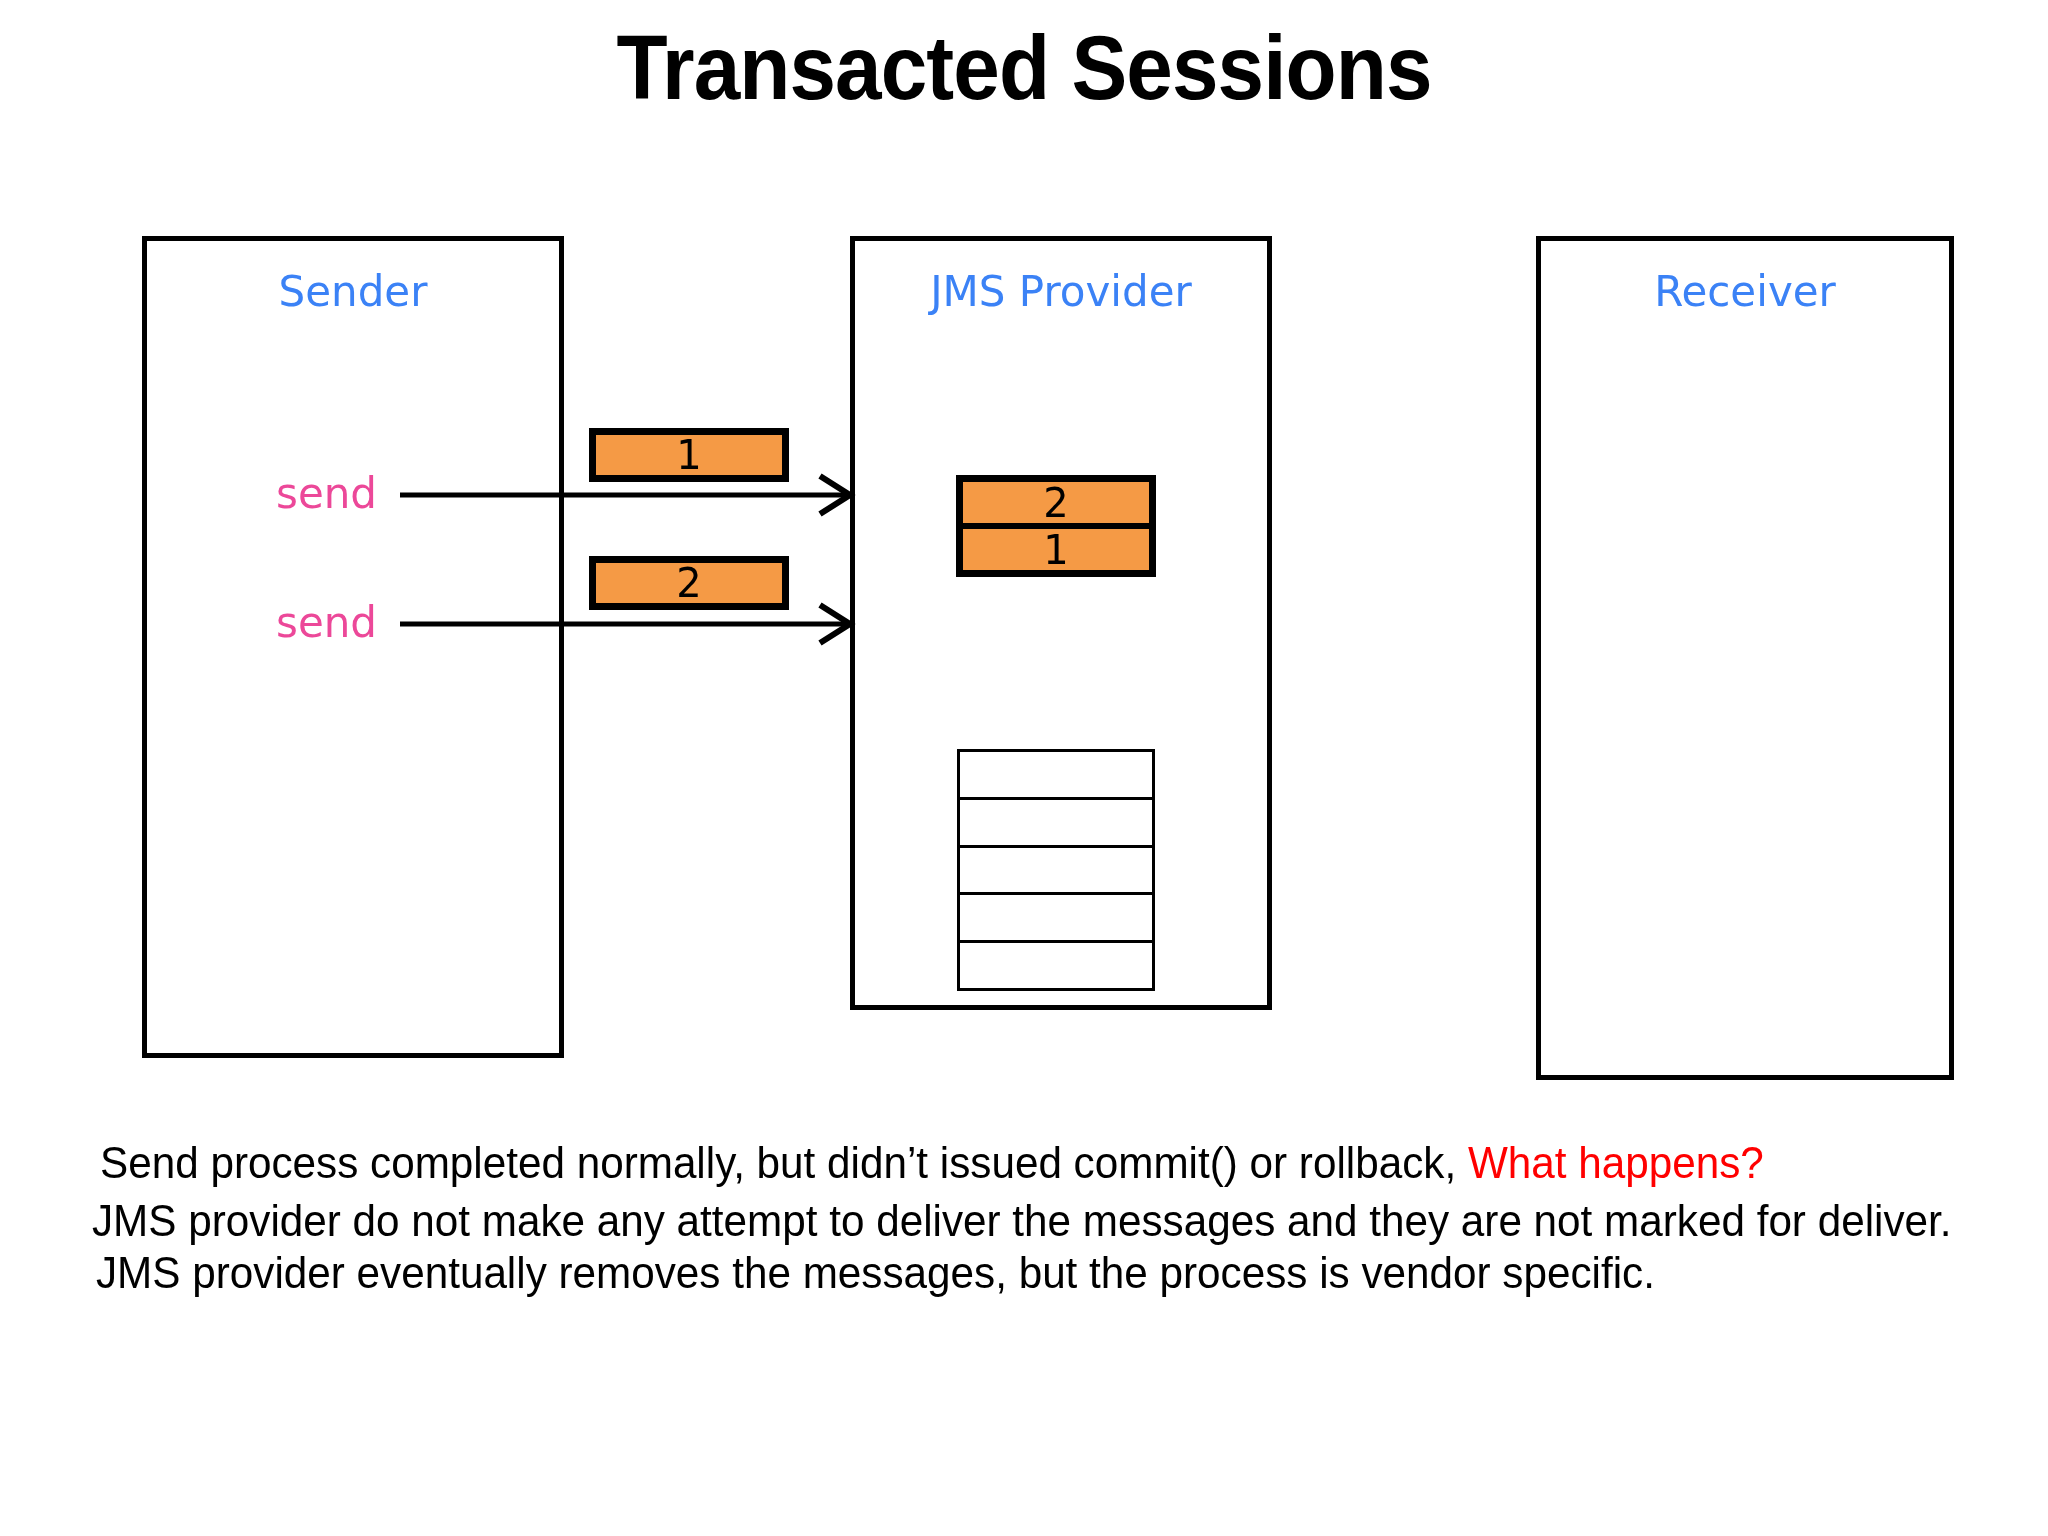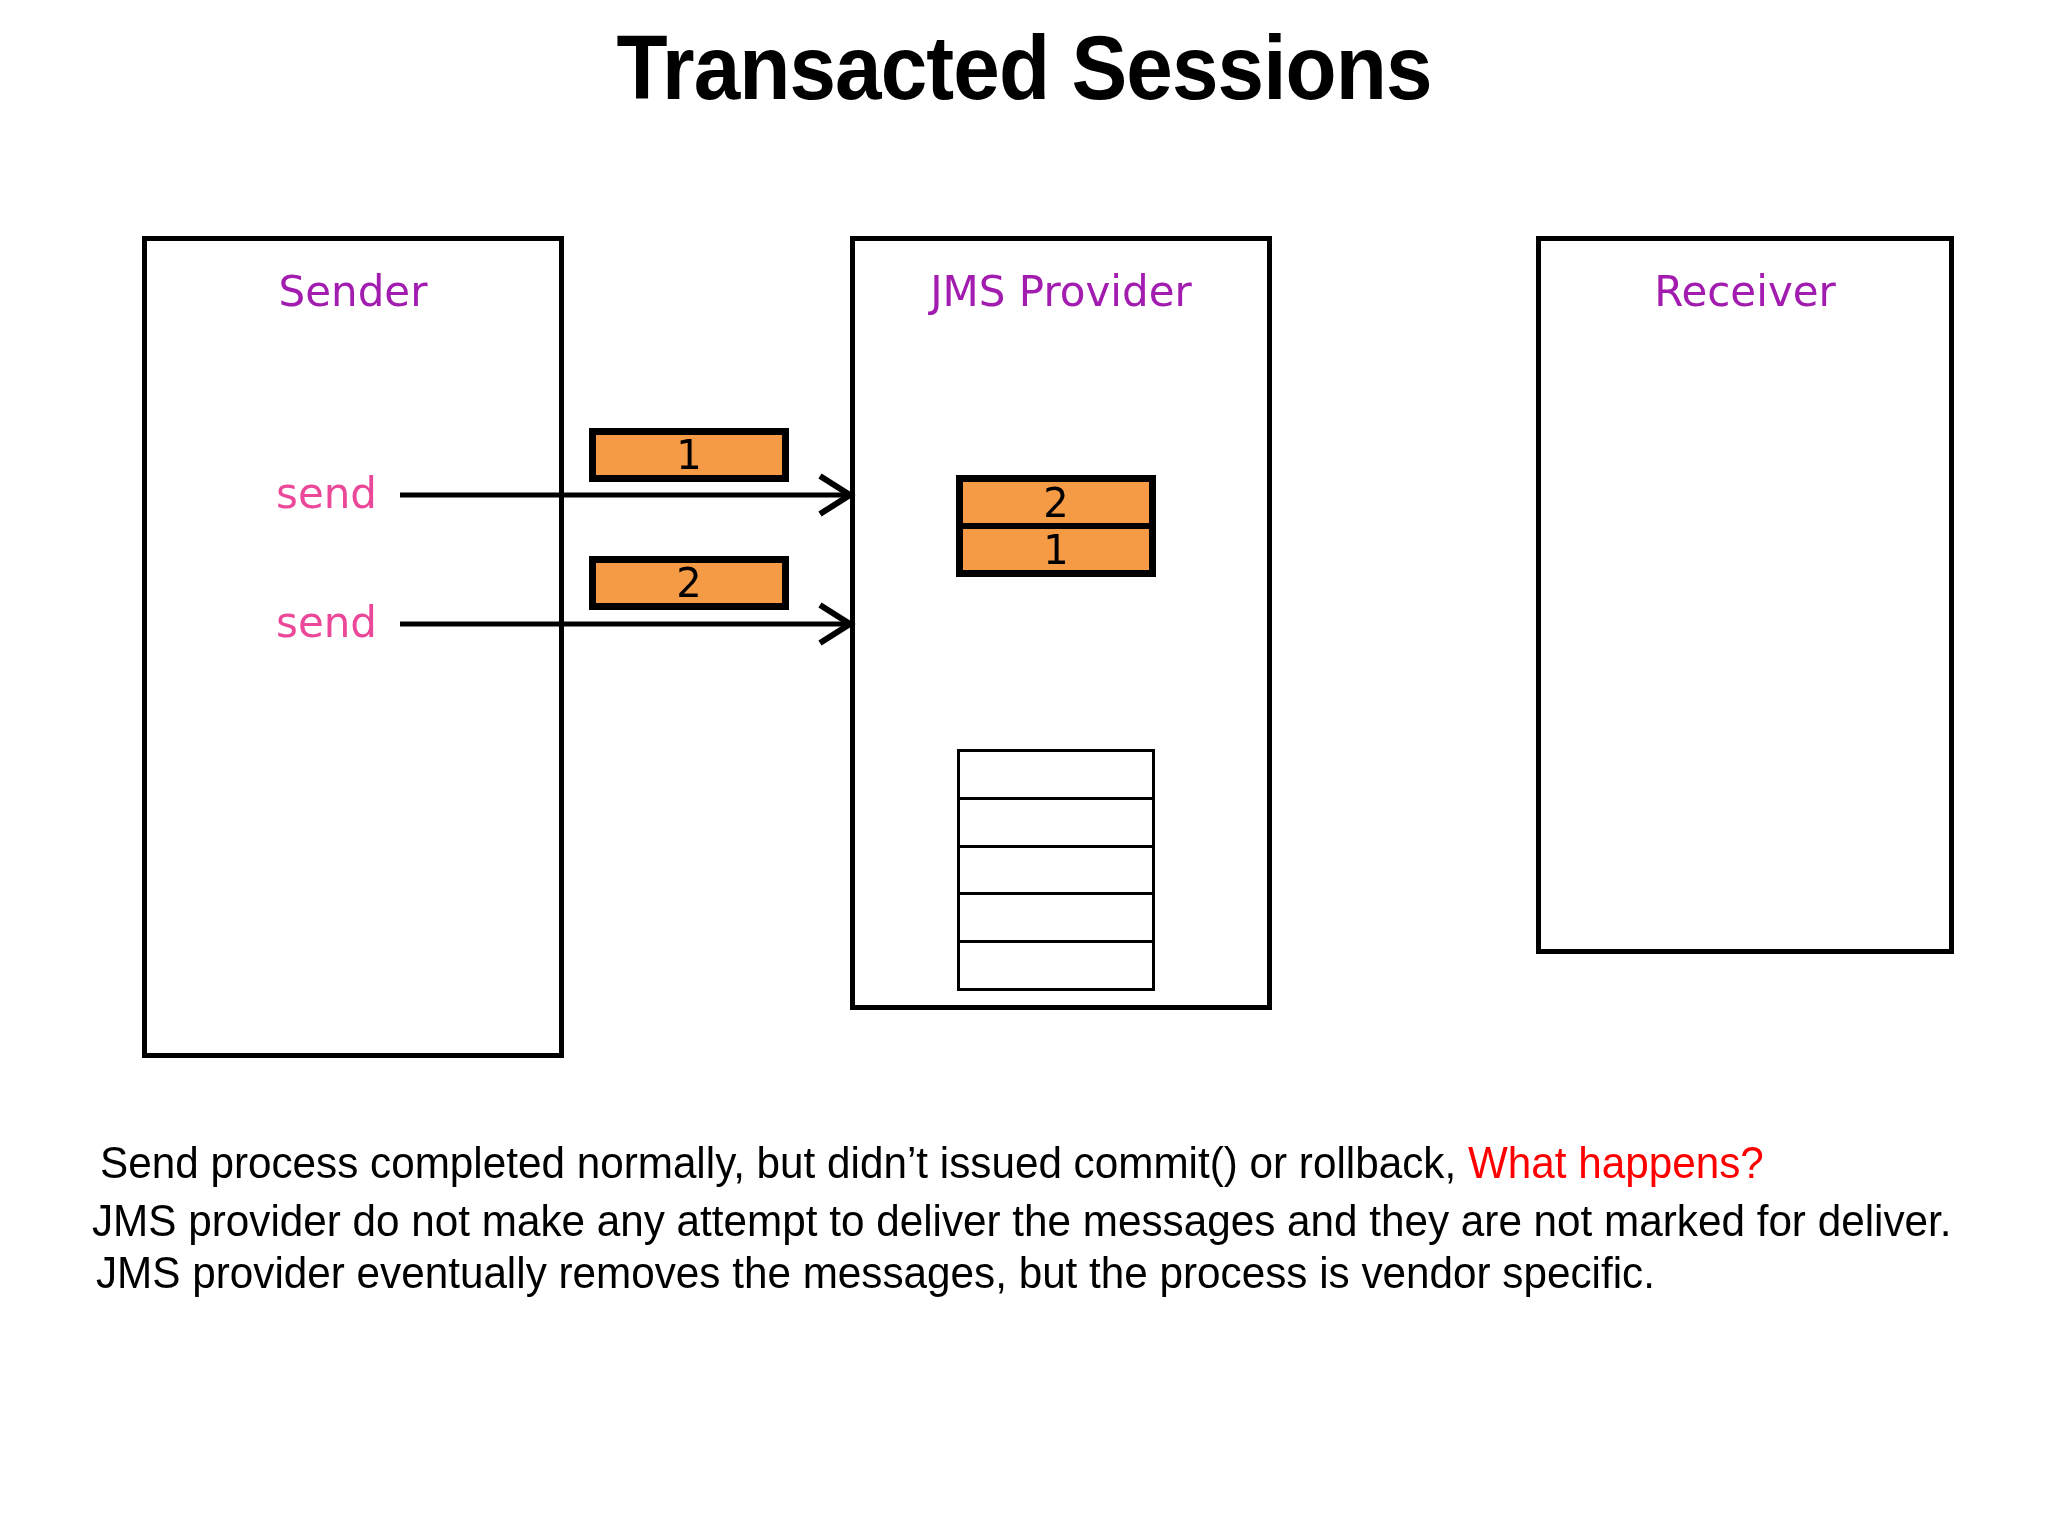--- a/index.html
+++ b/index.html
@@ -51,27 +51,27 @@
   }
   .lane-label {
     position: absolute;
     left: 0;
     top: 26px;
     width: 100%;
     text-align: center;
     font-family: "DejaVu Sans", sans-serif;
     font-size: 42px;
     line-height: 50px;
-    color: #a21caf;
+    color: #3b82f6;
     white-space: nowrap;
   }
 
   #lane-sender   { left: 142px;  top: 236px; width: 422px;  height: 822px; }
   #lane-provider { left: 850px;  top: 236px; width: 422px;  height: 774px; }
-  #lane-receiver { left: 1536px; top: 236px; width: 418px;  height: 718px; }
+  #lane-receiver { left: 1536px; top: 236px; width: 418px;  height: 844px; }
 
   
   .send-label {
     position: absolute;
     font-family: "DejaVu Sans", sans-serif;
     font-size: 42px;
     line-height: 48px;
     color: #ec4899;
     white-space: nowrap;
   }

